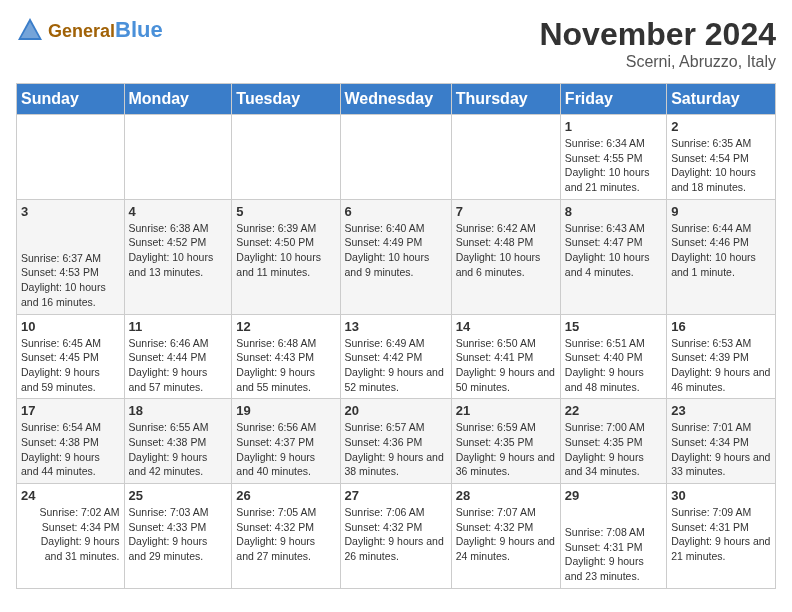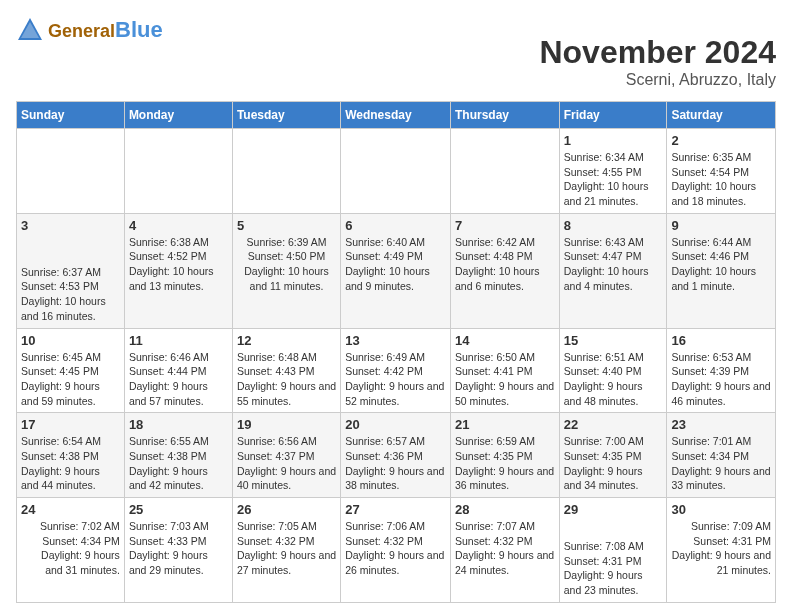--- a/index.html
+++ b/index.html
@@ -35,37 +35,36 @@
       height: 28px;
       margin-right: 4px;
     }
     .title-area {
       text-align: right;
     }
     .month-title {
       font-size: 32px;
       font-weight: bold;
       color: #333;
-      margin-top: 18px;
     }
     .location-title {
       font-size: 16px;
       color: #555;
     }
     table {
       width: 100%;
       border-collapse: collapse;
       font-size: 11px;
     }
     thead tr th {
       background-color: #3a7dc9;
       color: #fff;
       padding: 6px 4px;
       text-align: left;
-      font-size: 12px;
+      font-size: 16px;
       font-weight: bold;
       border: 1px solid #ccc;
     }
     tbody tr td {
       border: 1px solid #ccc;
       vertical-align: top;
       padding: 4px;
       height: 80px;
       width: 113px;
     }
@@ -150,21 +149,21 @@
 Daylight: 10 hours and 16 minutes.</div>
         </td>
         <td>
           <span class="day-num">4</span>
           <div class="day-info" style="white-space: pre-line;">Sunrise: 6:38 AM
 Sunset: 4:52 PM
 Daylight: 10 hours and 13 minutes.</div>
         </td>
         <td>
           <span class="day-num">5</span>
-          <div class="day-info" style="white-space: pre-line; text-align: center;">Sunrise: 6:39 AM
+          <div class="day-info" style="white-space: pre-line;">Sunrise: 6:39 AM
 Sunset: 4:50 PM
 Daylight: 10 hours and 11 minutes.</div>
         </td>
         <td>
           <span class="day-num">6</span>
           <div class="day-info" style="white-space: pre-line;">Sunrise: 6:40 AM
 Sunset: 4:49 PM
 Daylight: 10 hours and 9 minutes.</div>
         </td>
         <td>
@@ -306,19 +305,19 @@
 Daylight: 9 hours and 24 minutes.</div>
         </td>
         <td>
           <span class="day-num">29</span>
           <div class="day-info" style="white-space: pre-line; margin-top: 22px;">Sunrise: 7:08 AM
 Sunset: 4:31 PM
 Daylight: 9 hours and 23 minutes.</div>
         </td>
         <td>
           <span class="day-num">30</span>
-          <div class="day-info" style="white-space: pre-line; text-align: right;">Sunrise: 7:09 AM
+          <div class="day-info" style="white-space: pre-line;">Sunrise: 7:09 AM
 Sunset: 4:31 PM
 Daylight: 9 hours and 21 minutes.</div>
         </td>
       </tr>
     </tbody>
 </table>
 
 </body></html>

